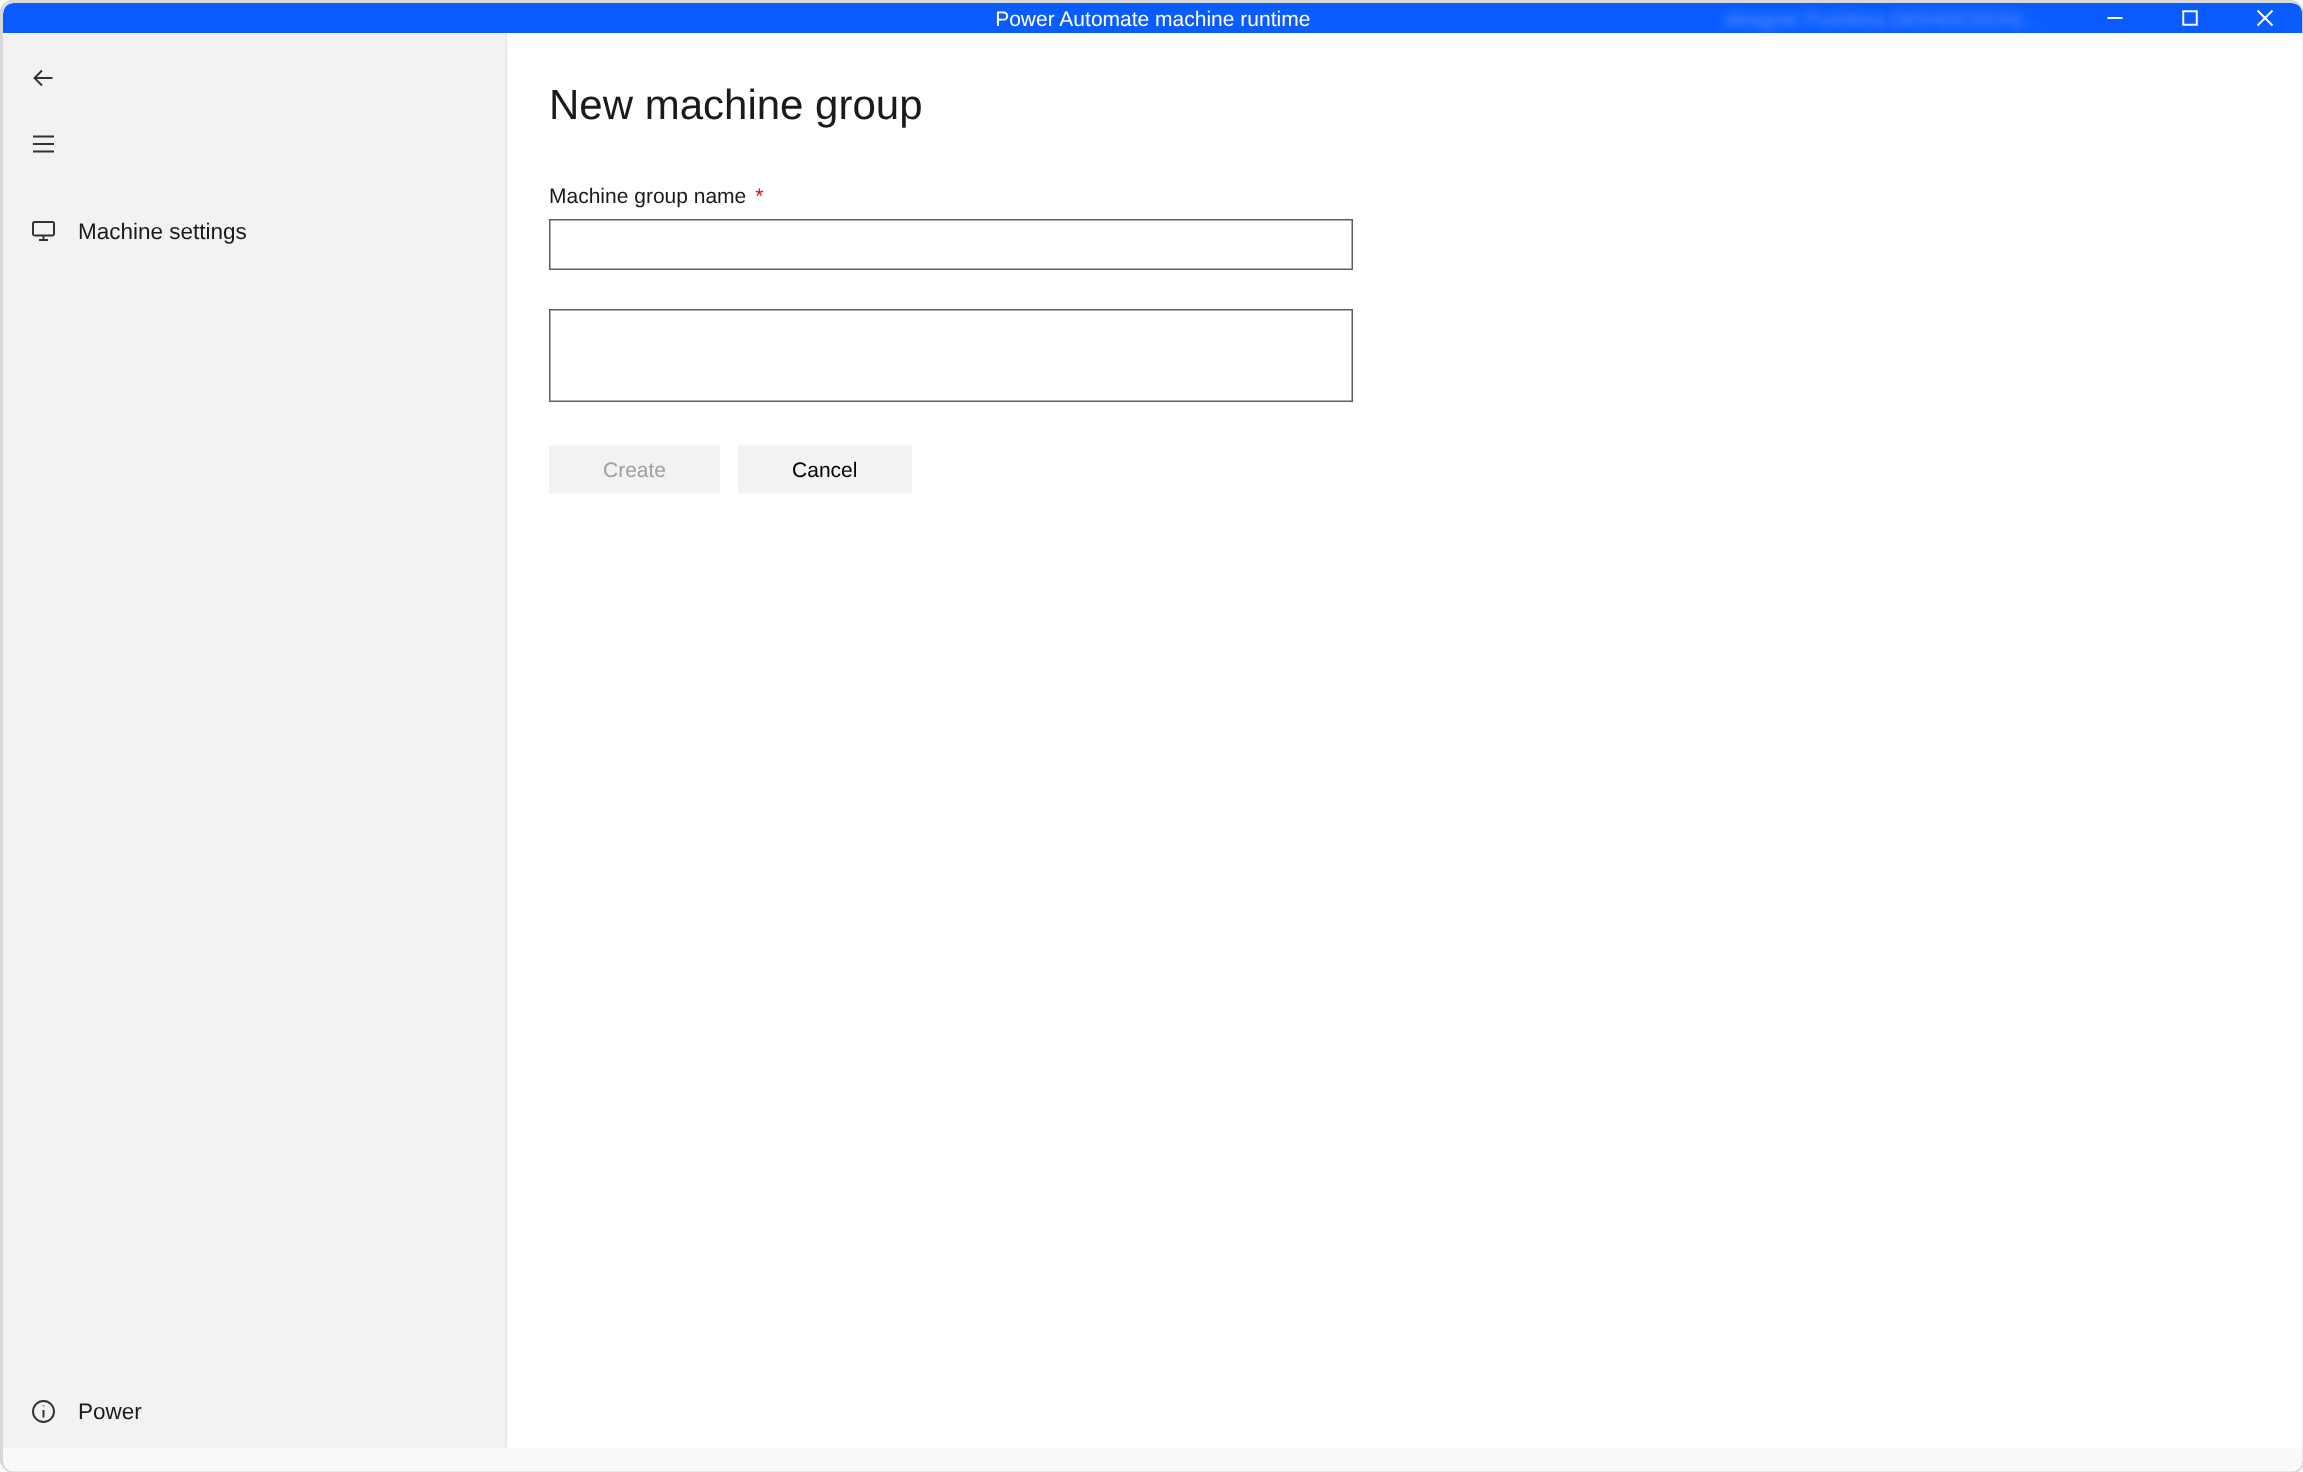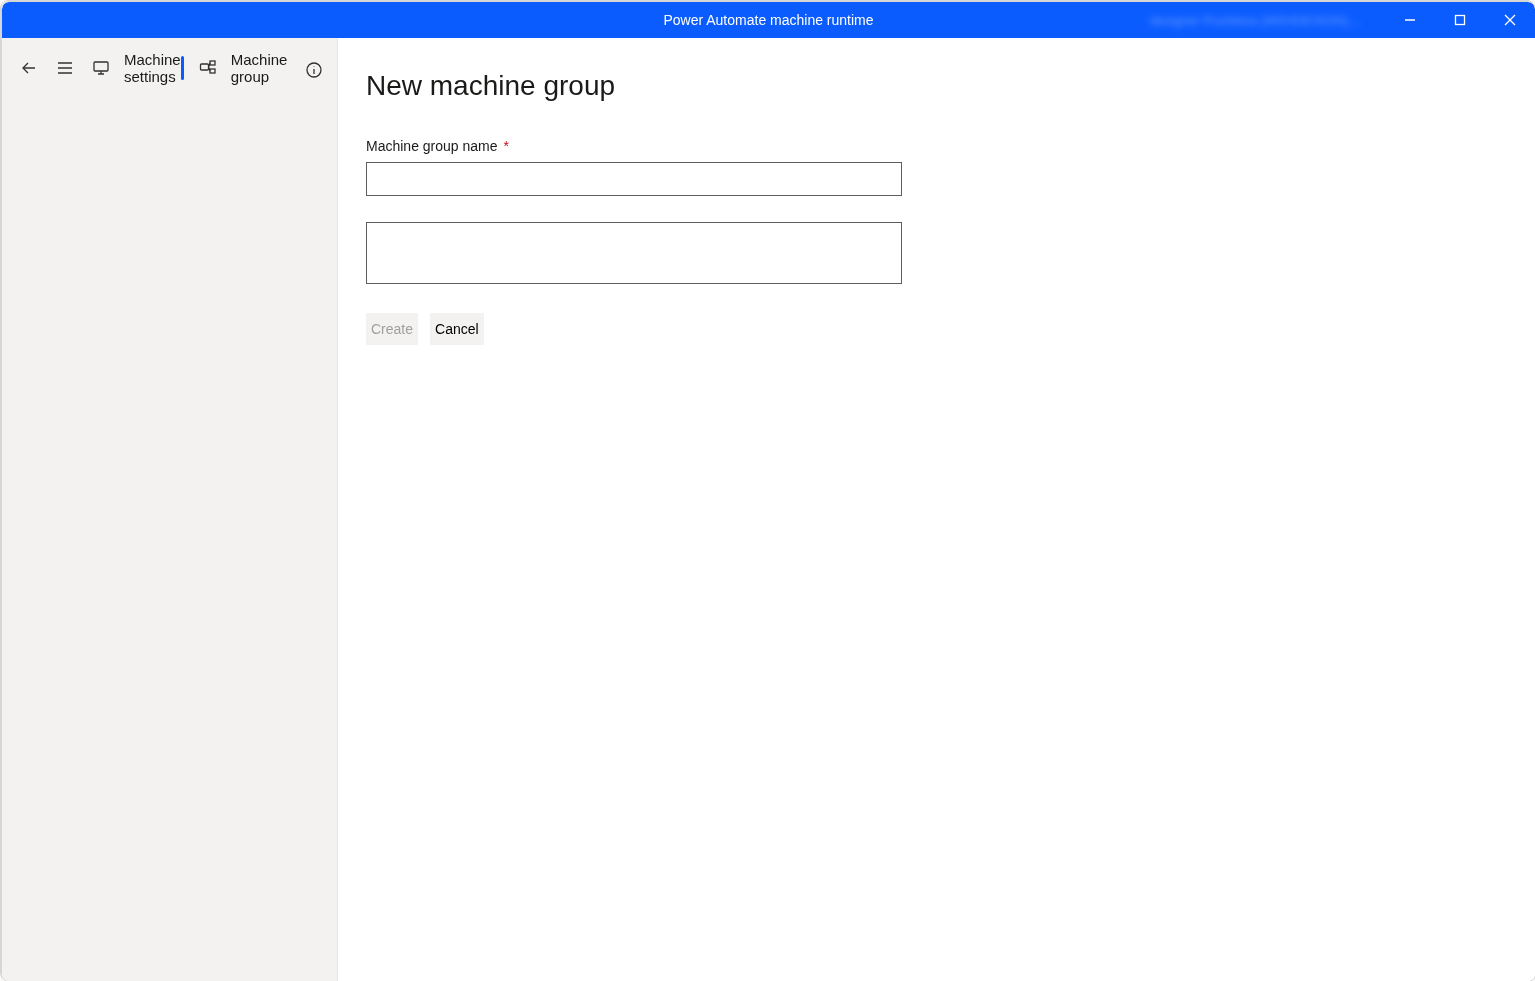--- a/index.html
+++ b/index.html
@@ -10,21 +10,21 @@
       font-size: 14px;
       color: #1b1a19;
       overflow: hidden;
       background: #faf9f8;
       border: 1px solid #d6d6d6;
       border-radius: 8px;
     }
 
     
     .titlebar {
-      height: 36px;
+      height: 20px;
       background: #0b5cff;
       color: #ffffff;
       display: flex;
       align-items: center;
       position: relative;
       border-top-left-radius: 7px;
       border-top-right-radius: 7px;
     }
     .titlebar .title {
       position: absolute;
@@ -66,21 +66,21 @@
       display: flex;
       height: calc(100% - 36px);
     }
 
     
     .sidebar {
       width: 336px;
       background: #f3f2f1;
       border-right: 1px solid #e5e5e5;
       display: flex;
-      flex-direction: row;
+      flex-direction: column;
       padding-top: 8px;
     }
     .nav-btn {
       height: 44px;
       display: flex;
       align-items: center;
       padding-left: 18px;
       font-size: 15px;
       position: relative;
       cursor: pointer;
@@ -150,21 +150,21 @@
       height: 62px;
       border: 1px solid #605e5c;
       padding: 8px 10px;
       font-size: 14px;
       font-family: inherit;
       resize: none;
     }
     .btn-row { display: flex; gap: 12px; margin-top: 10px; }
     .btn {
       height: 32px;
-      padding: 0 5px;
+      padding: 0 36px;
       border: none;
       background: #f3f2f1;
       font-size: 14px;
       font-family: inherit;
       cursor: pointer;
     }
     .btn.disabled { color: #a19f9d; cursor: default; }
   </style>
 </head>
 <body>
@@ -223,32 +223,20 @@
       <span class="ic">
         <svg width="18" height="18" viewBox="0 0 18 18">
             <rect x="2" y="3" width="14" height="9" rx="1"></rect>
             <line x1="6" y1="15" x2="12" y2="15"></line>
             <line x1="9" y1="12" x2="9" y2="15"></line>
           </svg>
       </span>
       <span>Machine settings</span>
     </div>
 
-    <div class="nav-btn selected">
-      <span class="ic">
-        <svg width="18" height="18" viewBox="0 0 18 18">
-            <rect x="1.5" y="5" width="8" height="6" rx="1"></rect>
-            <rect x="11" y="2" width="5" height="4"></rect>
-            <rect x="11" y="10" width="5" height="4"></rect>
-            <line x1="9.5" y1="8" x2="11" y2="4"></line>
-            <line x1="9.5" y1="8" x2="11" y2="12"></line>
-          </svg>
-      </span>
-      <span>Machine group</span>
-    </div>
 
 
     <div class="nav-spacer"></div>
 
     <div class="nav-about">
       <span class="ic">
         <svg width="18" height="18" viewBox="0 0 18 18">
             <circle cx="9" cy="9" r="7"></circle>
             <line x1="9" y1="8" x2="9" y2="13"></line>
             <line x1="9" y1="5" x2="9" y2="5.5"></line>

